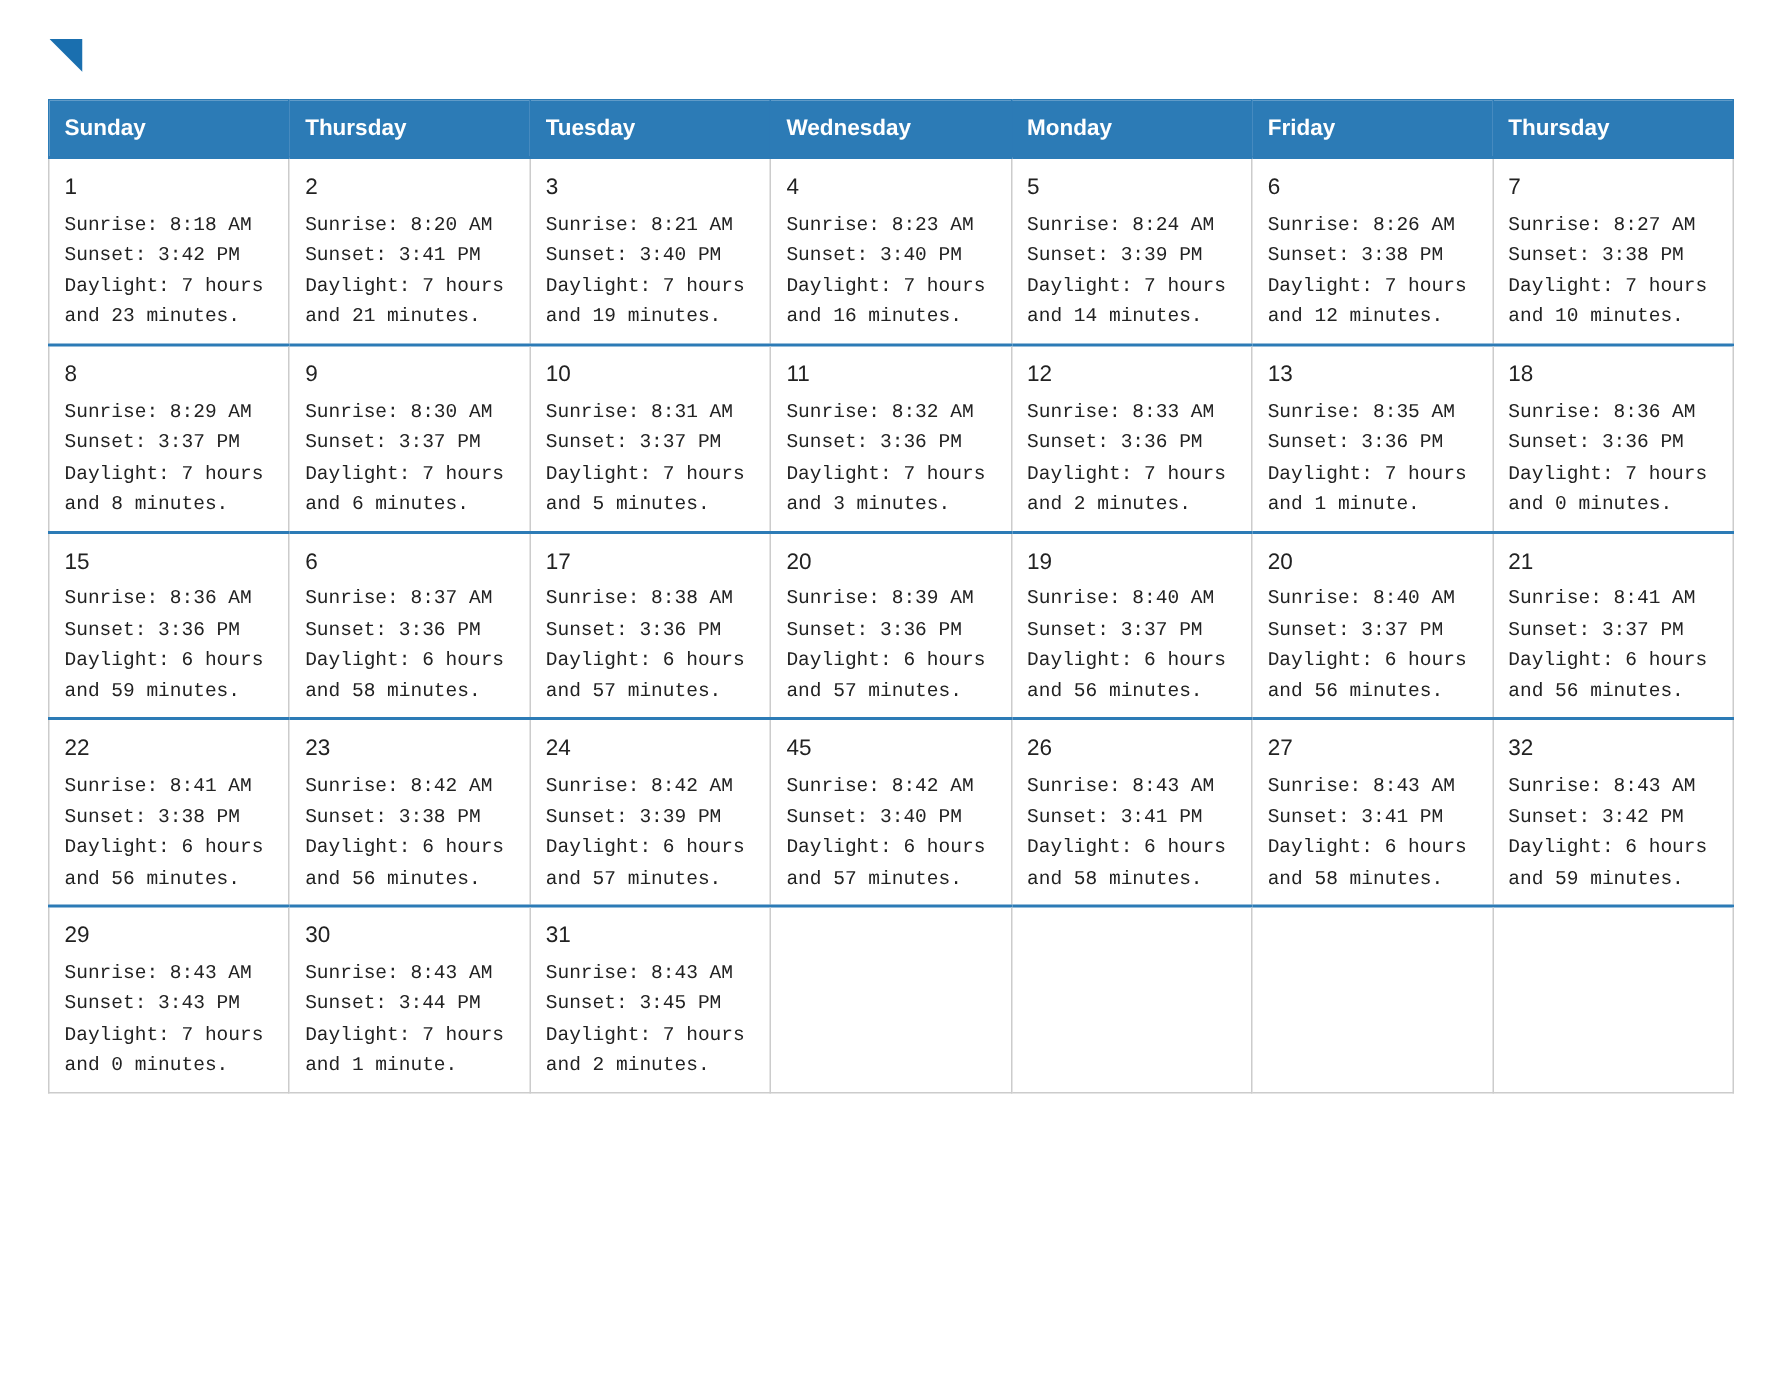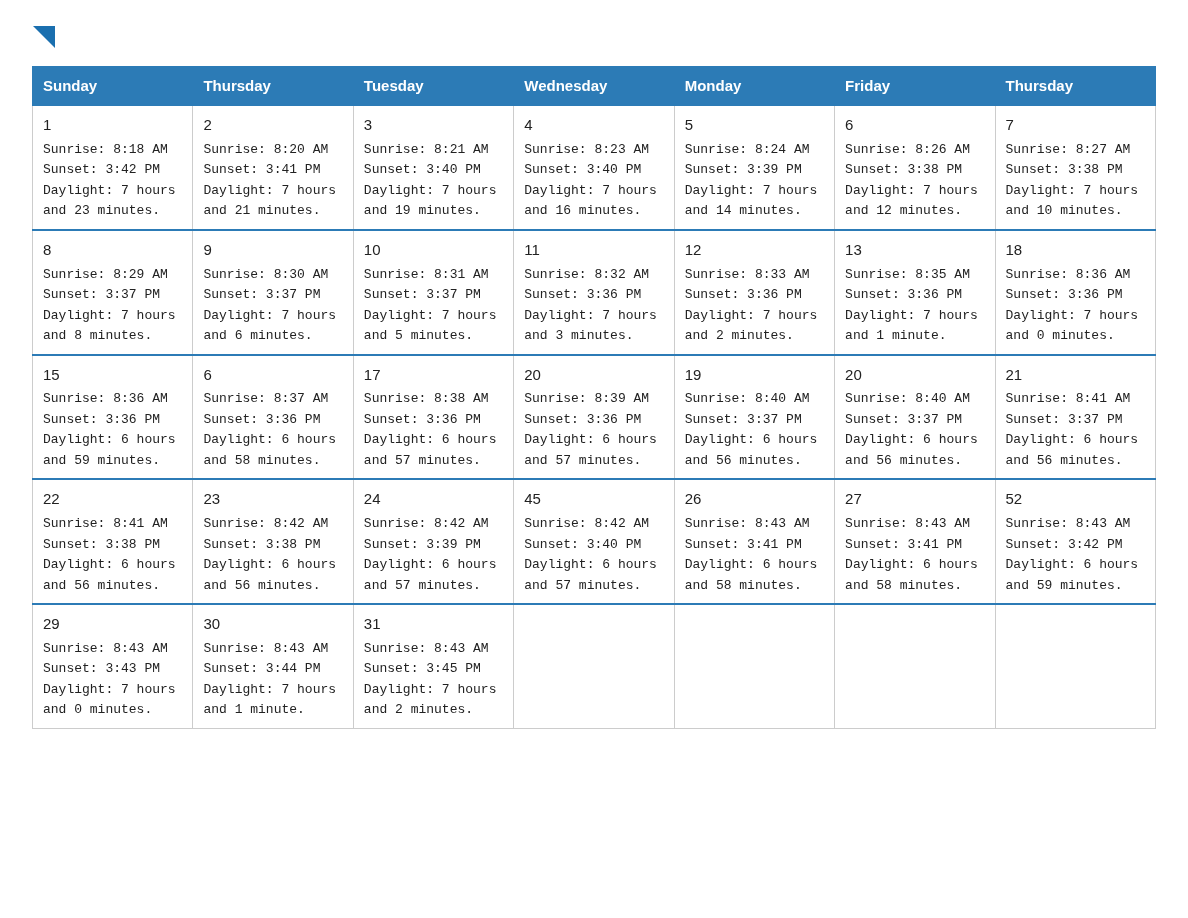--- a/index.html
+++ b/index.html
@@ -152,21 +152,21 @@
         <td><span class="day-number">20</span><span class="day-info">Sunrise: 8:40 AM<br>Sunset: 3:37 PM<br>Daylight: 6 hours and 56 minutes.</span></td>
         <td><span class="day-number">21</span><span class="day-info">Sunrise: 8:41 AM<br>Sunset: 3:37 PM<br>Daylight: 6 hours and 56 minutes.</span></td>
       </tr>
       <tr>
         <td><span class="day-number">22</span><span class="day-info">Sunrise: 8:41 AM<br>Sunset: 3:38 PM<br>Daylight: 6 hours and 56 minutes.</span></td>
         <td><span class="day-number">23</span><span class="day-info">Sunrise: 8:42 AM<br>Sunset: 3:38 PM<br>Daylight: 6 hours and 56 minutes.</span></td>
         <td><span class="day-number">24</span><span class="day-info">Sunrise: 8:42 AM<br>Sunset: 3:39 PM<br>Daylight: 6 hours and 57 minutes.</span></td>
         <td><span class="day-number">45</span><span class="day-info">Sunrise: 8:42 AM<br>Sunset: 3:40 PM<br>Daylight: 6 hours and 57 minutes.</span></td>
         <td><span class="day-number">26</span><span class="day-info">Sunrise: 8:43 AM<br>Sunset: 3:41 PM<br>Daylight: 6 hours and 58 minutes.</span></td>
         <td><span class="day-number">27</span><span class="day-info">Sunrise: 8:43 AM<br>Sunset: 3:41 PM<br>Daylight: 6 hours and 58 minutes.</span></td>
-        <td><span class="day-number">52</span><span class="day-info">Sunrise: 8:43 AM<br>Sunset: 3:42 PM<br>Daylight: 6 hours and 59 minutes.</span></td>
+        <td><span class="day-number">32</span><span class="day-info">Sunrise: 8:43 AM<br>Sunset: 3:42 PM<br>Daylight: 6 hours and 59 minutes.</span></td>
       </tr>
       <tr>
         <td><span class="day-number">29</span><span class="day-info">Sunrise: 8:43 AM<br>Sunset: 3:43 PM<br>Daylight: 7 hours and 0 minutes.</span></td>
         <td><span class="day-number">30</span><span class="day-info">Sunrise: 8:43 AM<br>Sunset: 3:44 PM<br>Daylight: 7 hours and 1 minute.</span></td>
         <td><span class="day-number">31</span><span class="day-info">Sunrise: 8:43 AM<br>Sunset: 3:45 PM<br>Daylight: 7 hours and 2 minutes.</span></td>
         <td class="empty"></td>
         <td class="empty"></td>
         <td class="empty"></td>
         <td class="empty"></td>
       </tr>

